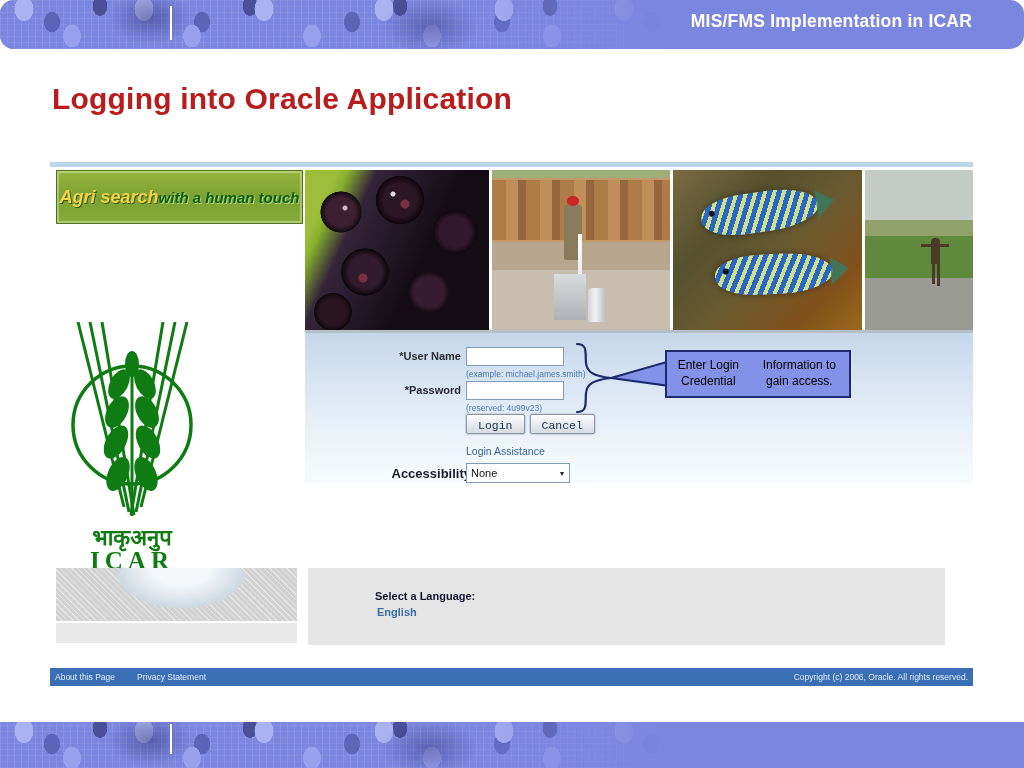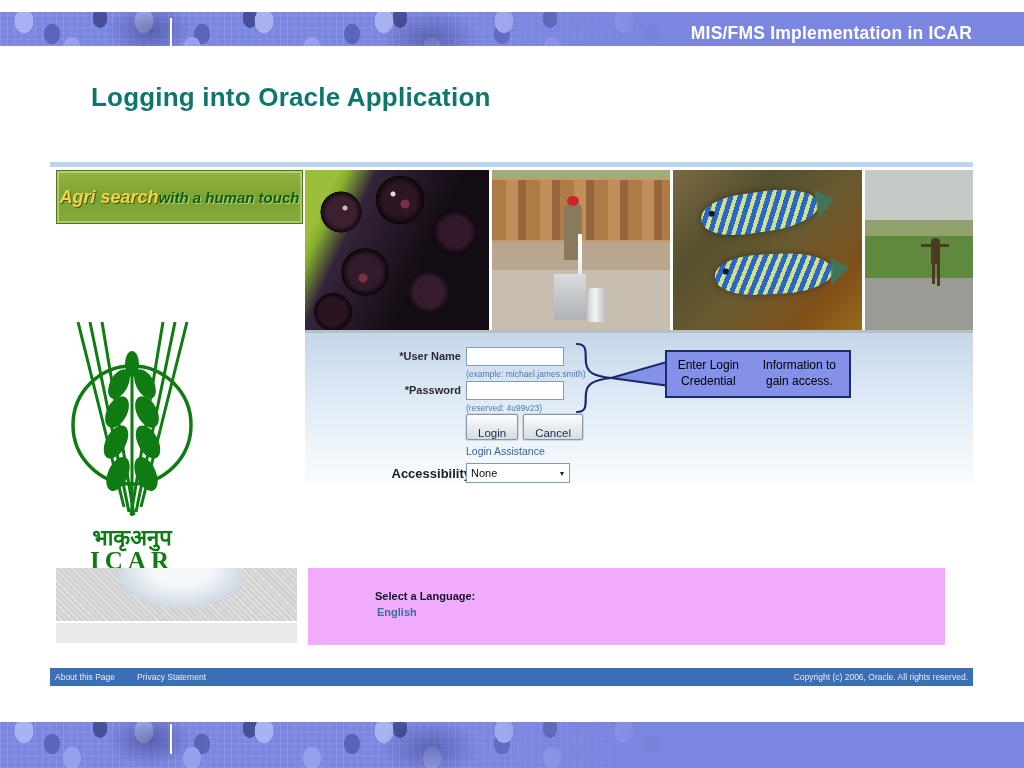--- a/index.html
+++ b/index.html
@@ -4,21 +4,21 @@
 <style>
   * { margin:0; padding:0; box-sizing:border-box; }
   html,body { width:1024px; height:768px; }
   body {
     position:relative; width:1024px; height:768px; overflow:hidden;
     background:#ffffff; font-family:"Liberation Sans", sans-serif;
   }
 
   
   .deco-band { position:absolute; left:0; width:1024px; background:#7b86e0; overflow:hidden; }
-  .band-top { top:12px; height:34px; }
+  .band-top { top:0; height:49px;border-radius:14px; }
   .band-bottom { top:722px; height:46px; }
   .deco-pattern {
     position:absolute; top:0; left:0; height:100%; width:690px;
     background-color:#7b86e0;
     background-image:
       radial-gradient(ellipse 60px 38px at 150px 18px, rgba(22,26,88,.38), transparent 70%),
       radial-gradient(ellipse 70px 40px at 430px 26px, rgba(22,26,88,.32), transparent 70%),
       radial-gradient(ellipse 15px 19px at 24px 9px,  #aab3f1 62%, transparent 64%),
       radial-gradient(ellipse 14px 18px at 72px 36px, #96a0ec 62%, transparent 64%),
       radial-gradient(ellipse 13px 17px at 52px 22px, #5a64b8 60%, transparent 62%),
@@ -35,21 +35,21 @@
   .band-top .band-vline { top:6px; height:34px; }
   .band-bottom .band-vline { top:2px; height:30px; }
   .band-title {
     position:absolute; right:52px; top:0; height:42px; line-height:42px;
     color:#ffffff; font-size:17.5px; font-weight:600; letter-spacing:.2px;
   }
 
   
   .page-title {
     position:absolute; left:52px; top:82px;
-    font-size:26px; font-weight:bold; color:#0f766e; letter-spacing:.2px;margin-left:39px;
+    font-size:30px; font-weight:bold; color:#b91c1c; letter-spacing:.2px;
   }
 
   
   .screenshot {
     position:absolute; left:50px; top:127px; width:923px; height:559px;
     background:#ffffff; font-size:11px; color:#222;
   }
 
   .oracle-bar {
     position:absolute; left:0; top:0; width:923px; height:35px;
@@ -134,23 +134,23 @@
   }
   .form-label { position:absolute; left:0; width:156px; text-align:right; font-weight:bold; color:#2a2a33; font-size:11px; }
   .form-input {
     position:absolute; left:161px; width:98px; height:19px;
     border:1px solid #7f9db9; background:#fff; font-size:11px; padding:0 3px;
     font-family:"Liberation Sans", sans-serif;
   }
   .form-hint { position:absolute; left:161px; font-size:8.5px; color:#4a7ab8; }
   .btn-row { position:absolute; left:161px; top:81px; display:flex; gap:5px; }
   .obtn {
-    height:20px; padding:12px 11px; font-size:11.5px; color:#16324a; cursor:pointer;
+    height:20px; padding:4px 11px; font-size:11.5px; color:#16324a; cursor:pointer;
     background:linear-gradient(180deg,#fdfdfd,#d7dbe2); border:1px solid #8a97a8; border-radius:2px;
-    box-shadow:0 0 0 1px #cdd6e0; font-family:Liberation Sans, sans-serif;
+    box-shadow:0 0 0 1px #cdd6e0; font-family:Liberation Mono, monospace;
   }
   .assist-link { position:absolute; left:161px; top:112px; font-size:10.5px; color:#3863a0; cursor:pointer; }
   .acc-label { position:absolute; left:10px; top:133px; width:156px; text-align:right; font-weight:bold; color:#1c1c28; font-size:13px; }
   .acc-select {
     position:absolute; left:161px; top:130px; width:104px; height:20px;
     background:#fff; border:1px solid #7f9db9; display:flex; align-items:center; cursor:pointer;
   }
   .acc-value { flex:1; padding-left:4px; font-size:11px; color:#111; }
   .acc-arrow { width:14px; text-align:center; font-size:8px; color:#222; }
 
@@ -171,21 +171,21 @@
     position:absolute; left:6px; top:441px; width:241px; height:53px; overflow:hidden;
     background-color:#d2d2d2;
     background-image:repeating-linear-gradient(45deg, rgba(255,255,255,.4) 0 1px, transparent 1px 4px);
   }
   .gray-box::after {
     content:""; position:absolute; left:60px; top:-16px; width:130px; height:56px; border-radius:50%;
     background:radial-gradient(ellipse at 50% 30%, #f5f8fb 30%, #cfd9e2 70%, rgba(210,210,210,0) 72%);
   }
   .gray-strip { position:absolute; left:6px; top:496px; width:241px; height:20px; background:#e9e9e9; }
 
-  .language-panel { position:absolute; left:258px; top:441px; width:637px; height:77px; background:#f0abfc; }
+  .language-panel { position:absolute; left:258px; top:441px; width:637px; height:77px; background:#e5e5e5; }
   .lang-label { position:absolute; left:67px; top:22px; font-weight:bold; font-size:11px; color:#14142a; }
   .lang-value { position:absolute; left:69px; top:38px; font-weight:bold; font-size:11px; color:#3a6ea5; cursor:pointer; }
 
   .oracle-footer {
     position:absolute; left:0; top:541px; width:923px; height:18px; background:#3a6fb5;
     display:flex; align-items:center; color:#e4ecf7; font-size:8.5px;
   }
   .footer-link { margin-left:22px; cursor:pointer; }
   .footer-link:first-child { margin-left:5px; }
   .footer-copy { margin-left:auto; margin-right:5px; }

